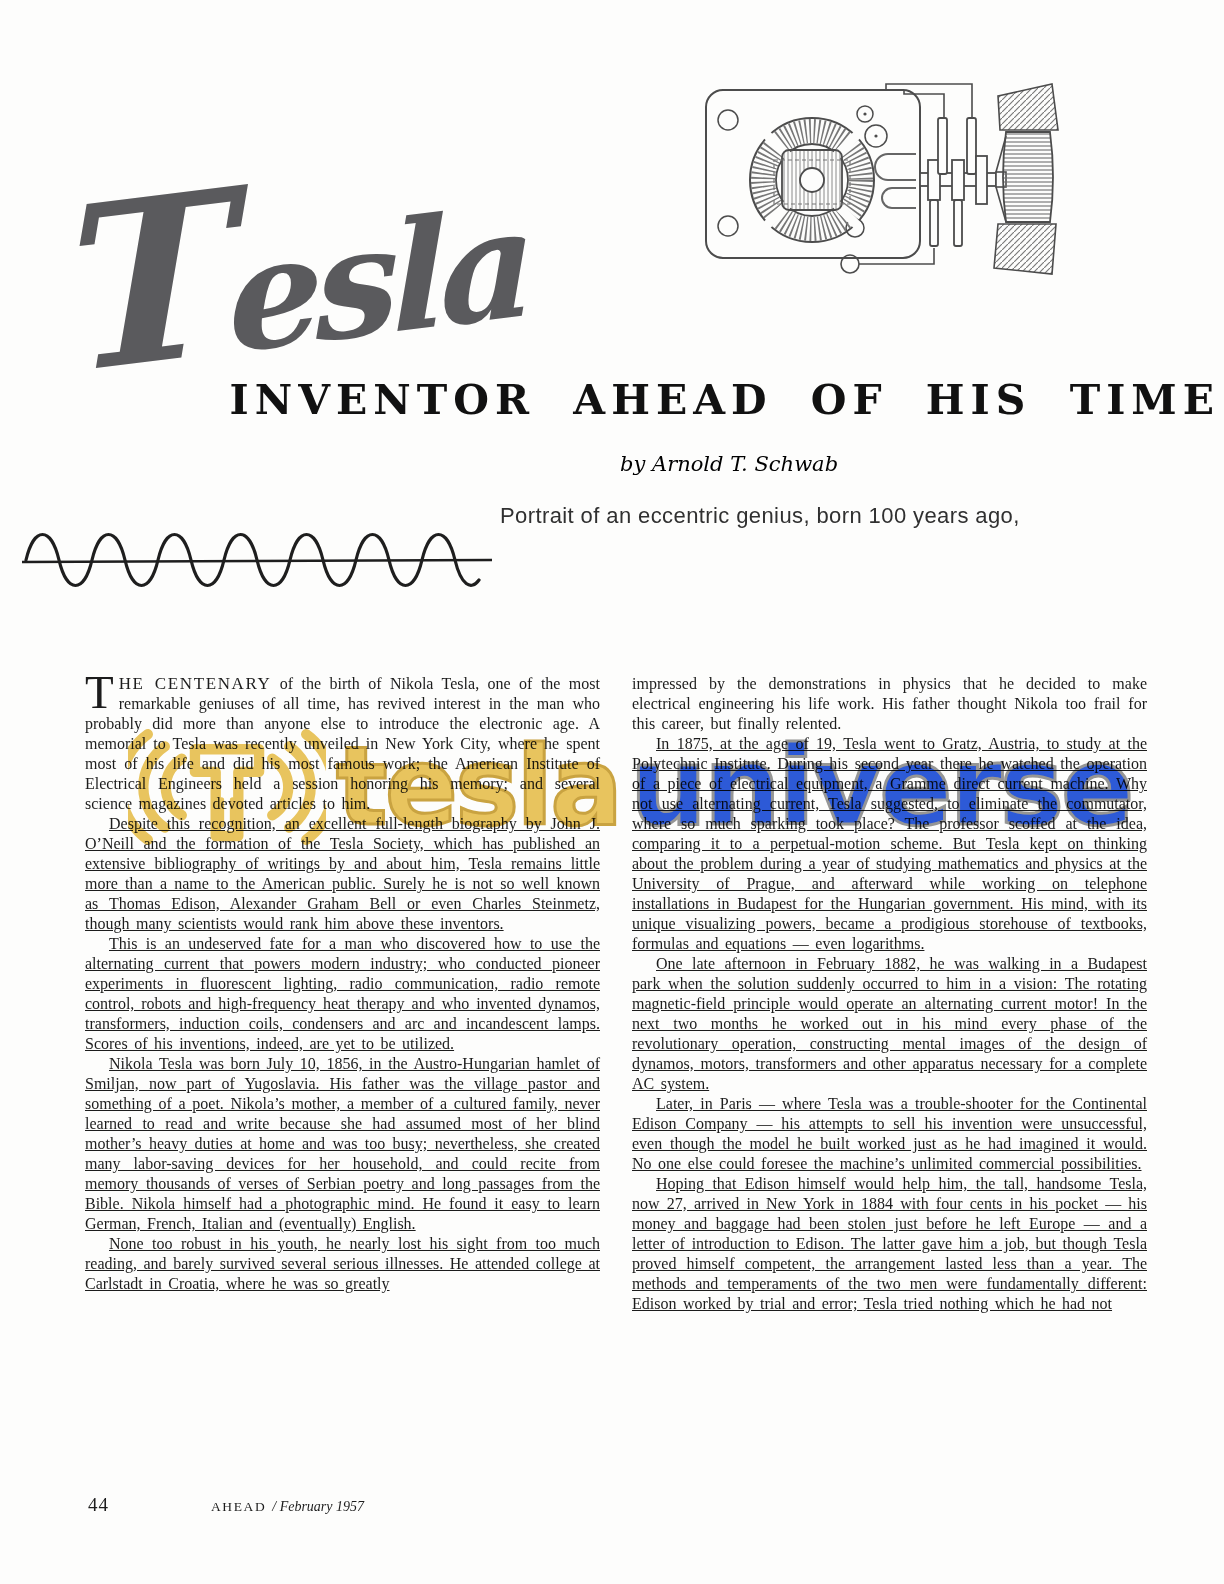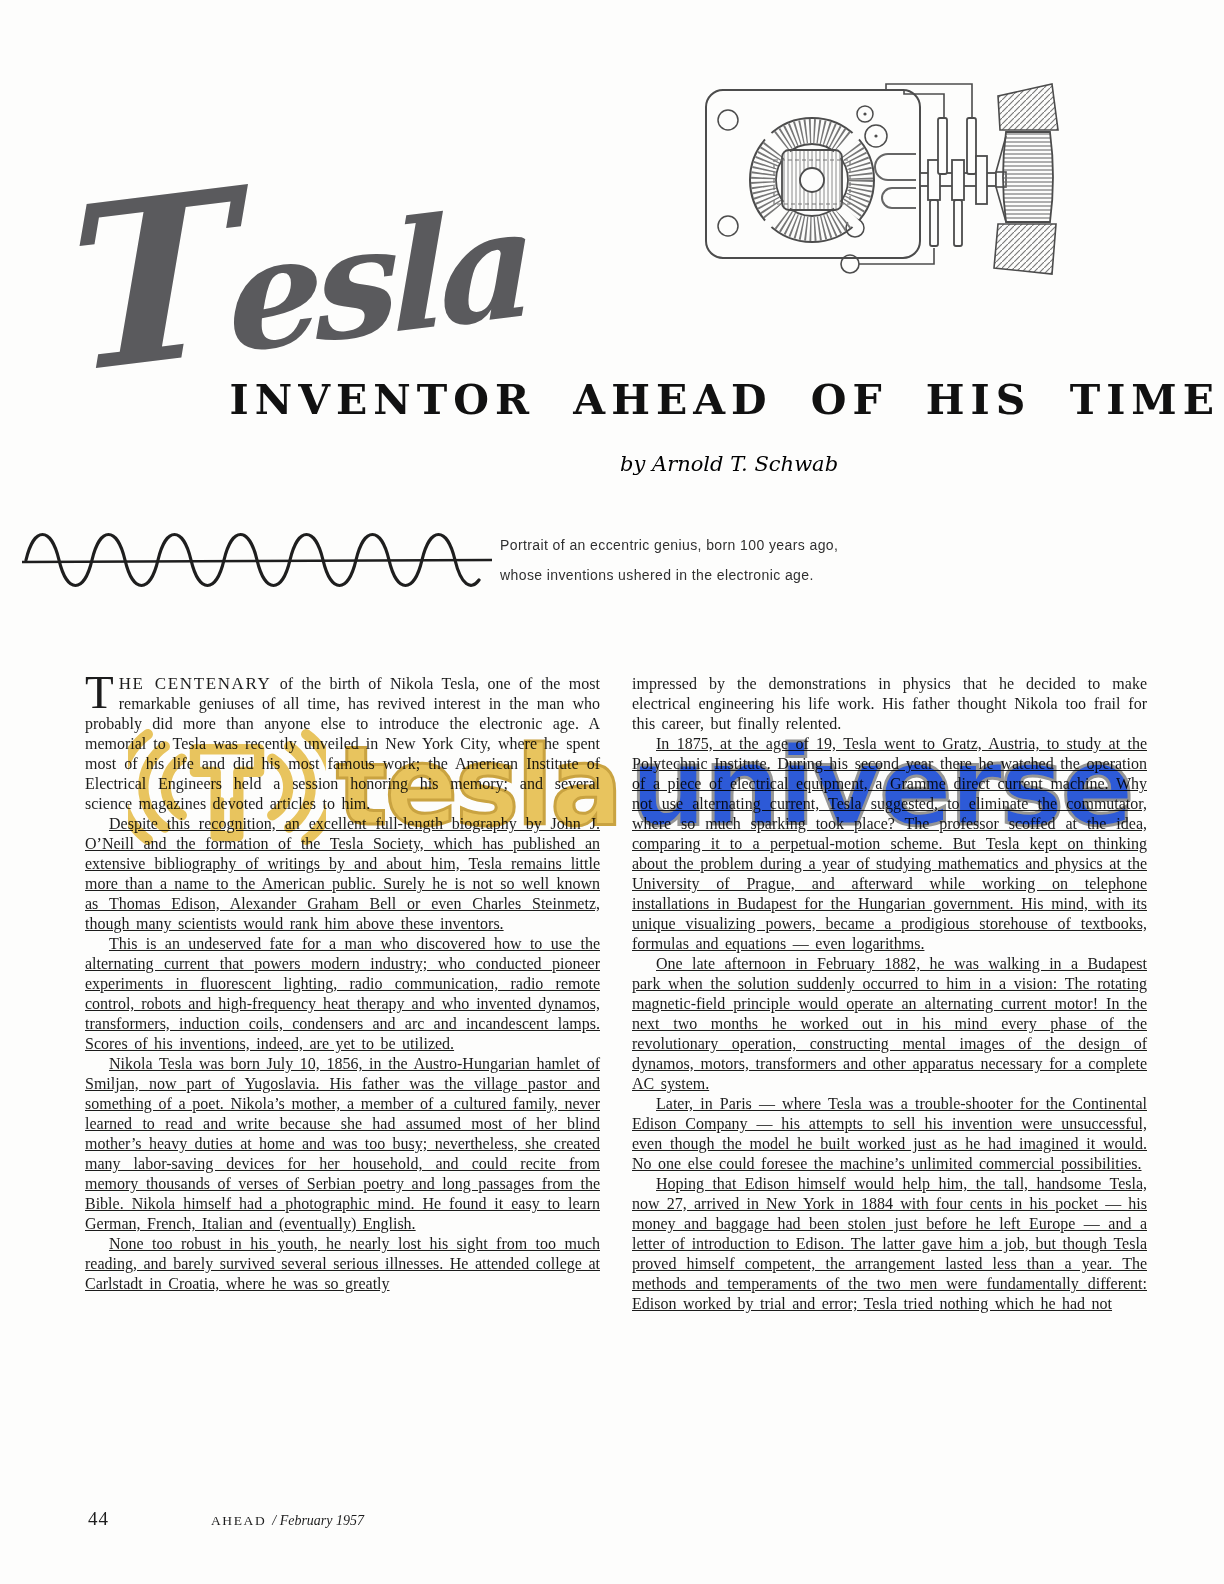--- a/index.html
+++ b/index.html
@@ -28,22 +28,22 @@
     letter-spacing:6px; word-spacing:18px; color:#111; white-space:nowrap;
   }
   .byline {
     position:absolute; left:620px; top:452px;
     font-family:"DejaVu Serif", serif; font-style:italic; font-size:21px; color:#000000;
   }
 
   .wave-wrap { position:absolute; left:22px; top:524px; width:472px; height:72px; }
 
   .tagline {
-    position:absolute; left:500px; top:530px; width:600px;
-    font-family:"Liberation Sans", sans-serif; font-size:14px; line-height:30px;
+    position:absolute; left:500px; top:501px; width:600px;
+    font-family:"Liberation Sans", sans-serif; font-size:22px; line-height:30px;
     letter-spacing:0.4px; color:#303030;
   }
 
   
   .columns {
     position:absolute; left:85px; top:674px; width:1062px;
     display:flex; gap:32px;
   }
   .col { width:515px; font-size:16px; line-height:20px; text-align:justify;
          word-spacing:2.5px; color:#1c1c1c; }
@@ -62,21 +62,21 @@
     mix-blend-mode:multiply; opacity:0.93; pointer-events:none;
   }
   .wm-word {
     font-family:"DejaVu Sans", sans-serif; font-weight:bold;
     font-size:108px; line-height:142px; letter-spacing:-3px; white-space:nowrap;
   }
   .wm-tesla    { color:#e9c253; -webkit-text-stroke:3px #c79d33; }
   .wm-universe { color:#1d4ed8; -webkit-text-stroke:3px #8f8f8f; }
 
   
-  .footer { position:absolute; left:88px; top:1494px; display:flex; align-items:baseline;margin-top:14px; }
+  .footer { position:absolute; left:88px; top:1494px; display:flex; align-items:baseline; }
   .folio { font-size:19px; letter-spacing:1px; }
   .mag   { margin-left:102px; font-size:13.5px; letter-spacing:1.6px; }
   .issue { margin-left:6px; font-style:italic; font-size:14px; }
 </style>
 </head>
 <body>
 
 <div class="page">
 
   <div class="tesla-script"><span class="big-t">T</span><span class="rest">esla</span></div>
@@ -151,21 +151,20 @@
 
   <div class="wave-wrap">
     <svg viewBox="0 0 472 72" width="472" height="72">
       <line x1="0" y1="38" x2="470" y2="36" stroke="#1e1e1e" stroke-width="2.5"></line>
       <path d="M4 36 c8 -34 25 -34 33 0 c8 34 25 34 33 0 c8 -34 25 -34 33 0 c8 34 25 34 33 0 c8 -34 25 -34 33 0 c8 34 25 34 33 0 c8 -34 25 -34 33 0 c8 34 25 34 33 0 c8 -34 25 -34 33 0 c8 34 25 34 33 0 c8 -34 25 -34 33 0 c8 34 25 34 33 0 c8 -34 25 -34 33 0 c6 25 16 31 24 20" fill="none" stroke="#1e1e1e" stroke-width="3.2" stroke-linecap="round"></path>
     </svg>
   </div>
 
   <div class="tagline">
     <div>Portrait of an eccentric genius, born 100 years ago,</div>
-    <div>whose inventions ushered in the electronic age.</div>
   </div>
 
   <div class="columns">
     <div class="col">
       <p class="para"><span class="dropcap">T</span><span class="lead-in">HE CENTENARY</span><span> of the birth of Nikola Tesla, one of the most remarkable geniuses of all time, has revived interest in the man who probably did more than anyone else to introduce the electronic age. A memorial to Tesla was recently unveiled in New York City, where he spent most of his life and did his most famous work; the American Institute of Electrical Engineers held a session honoring his memory; and several science magazines devoted articles to him.</span></p>
       <p class="para indent">Despite this recognition, an excellent full-length biography by John J. O’Neill and the formation of the Tesla Society, which has published an extensive bibliography of writings by and about him, Tesla remains little more than a name to the American public. Surely he is not so well known as Thomas Edison, Alexander Graham Bell or even Charles Steinmetz, though many scientists would rank him above these inventors.</p>
       <p class="para indent">This is an undeserved fate for a man who discovered how to use the alternating current that powers modern industry; who conducted pioneer experiments in fluorescent lighting, radio communication, radio remote control, robots and high-frequency heat therapy and who invented dynamos, transformers, induction coils, condensers and arc and incandescent lamps. Scores of his inventions, indeed, are yet to be utilized.</p>
       <p class="para indent">Nikola Tesla was born July 10, 1856, in the Austro-Hungarian hamlet of Smiljan, now part of Yugoslavia. His father was the village pastor and something of a poet. Nikola’s mother, a member of a cultured family, never learned to read and write because she had assumed most of her blind mother’s heavy duties at home and was too busy; nevertheless, she created many labor-saving devices for her household, and could recite from memory thousands of verses of Serbian poetry and long passages from the Bible. Nikola himself had a photographic mind. He found it easy to learn German, French, Italian and (eventually) English.</p>
       <p class="para indent">None too robust in his youth, he nearly lost his sight from too much reading, and barely survived several serious illnesses. He attended college at Carlstadt in Croatia, where he was so greatly</p>
     </div>

